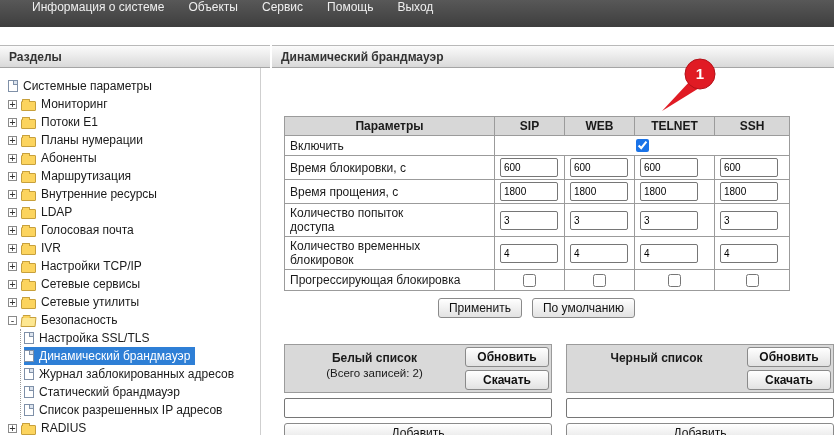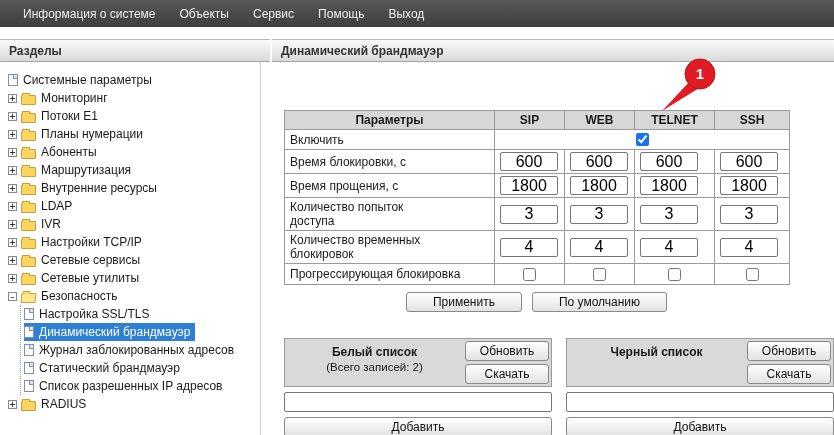--- a/index.html
+++ b/index.html
@@ -5,26 +5,26 @@
   * { box-sizing: border-box; }
   html,body { margin:0; padding:0; }
   body {
     width:834px; height:435px; overflow:hidden; position:relative;
     font-family:"Liberation Sans", sans-serif; font-size:12px; background:#fff; color:#1a1a1a;
   }
 
   
   .topbar {
     height:27px; background:linear-gradient(#585858,#3e3e3e);
-    display:flex; align-items:center; gap:24px; padding:0 23px;
+    display:flex; gap:24px; padding:0 32px;
   }
   .topbar .mi { color:#efefef; font-size:12px; cursor:pointer; white-space:nowrap; }
 
   
-  .headers { display:flex; gap:2px; margin-top:12px; }
+  .headers { display:flex; gap:2px; margin-top:18px; }
   .section-hd {
     height:23px; line-height:21px; padding:1px 9px; font-weight:bold; color:#333;
     background:linear-gradient(#fbfbfb,#d9d9d9);
     border-top:1px solid #b9b9b9; border-bottom:1px solid #a5a5a5;
   }
   .hd-left { width:270px; }
   .hd-right { flex:1; }
 
   
   .content { display:flex; height:383px; }
@@ -63,41 +63,41 @@
 
   
   table.fw { border-collapse:collapse; }
   table.fw th, table.fw td { border:1px solid #9b9b9b; padding:2px 5px; font-size:12px; }
   table.fw th { background:#d7d7d7; text-align:center; font-weight:bold; height:19px; }
   .c0 { width:210px; } .c1 { width:70px; } .c2 { width:70px; } .c3 { width:80px; } .c4 { width:75px; }
   .center { text-align:center; }
   .wrap { display:inline-block; max-width:158px; }
   input.num {
     width:58px; height:19px; border:1px solid #767676; border-radius:2px;
-    font-family:inherit; font-size:16px; padding:1px 3px; background:#fff;text-align:center;
+    font-family:inherit; font-size:10px; padding:1px 3px; background:#fff;
   }
   input[type="checkbox"] { width:13px; height:13px; accent-color:#1a73e8; margin:1px; vertical-align:middle; }
 
   
   button {
     font-family:inherit; font-size:12px; color:#111;
     background:linear-gradient(#ffffff,#e2e2e2); border:1px solid #8a8a8a; border-radius:3px;
-    padding:2px 26px; cursor:pointer;
+    padding:2px 10px; cursor:pointer;
   }
   .btnrow { width:505px; display:flex; justify-content:center; gap:10px; margin-top:7px; }
 
   
   .lists { display:flex; gap:14px; margin-top:26px; }
   .panel { width:268px;border-radius:8px; }
   .panel-hd { display:flex; gap:3px; background:#d9d9d9; border:1px solid #9b9b9b; padding:2px; }
   .panel-title-wrap { flex:1; text-align:center; padding-top:4px; }
   .panel-title { font-weight:bold; font-size:12px; }
   .panel-count { font-size:11.5px; margin-top:2px; }
   .panel-btns { display:flex; flex-direction:column; gap:3px; width:84px; }
-  .panel-btns button { width:100%; padding:2px 0; }
+  .panel-btns button { width:100%; padding:2px 0;font-weight:bold; }
   .panel input.entry {
     width:100%; height:20px; margin-top:5px; border:1px solid #767676; border-radius:2px;
     font-family:inherit; font-size:12px; padding:1px 4px;
   }
   .panel-actions { display:flex; gap:5px; margin-top:5px;flex-direction:column; }
 
   
   .callout { position:absolute; left:648px; top:55px; width:72px; height:64px; pointer-events:none; }
 </style>
 </head>
@@ -150,20 +150,25 @@
     </div>
     <div class="ti">
       <span class="exp plus"></span>
       <span class="ico folder"></span>
       <span class="lbl">Внутренние ресурсы</span>
     </div>
     <div class="ti">
       <span class="exp plus"></span>
       <span class="ico folder"></span>
       <span class="lbl">LDAP</span>
+    </div>
+    <div class="ti">
+      <span class="exp plus"></span>
+      <span class="ico folder"></span>
+      <span class="lbl">Голосовая почта</span>
     </div>
     <div class="ti">
       <span class="exp plus"></span>
       <span class="ico folder"></span>
       <span class="lbl">IVR</span>
     </div>
     <div class="ti">
       <span class="exp plus"></span>
       <span class="ico folder"></span>
       <span class="lbl">Настройки TCP/IP</span>

